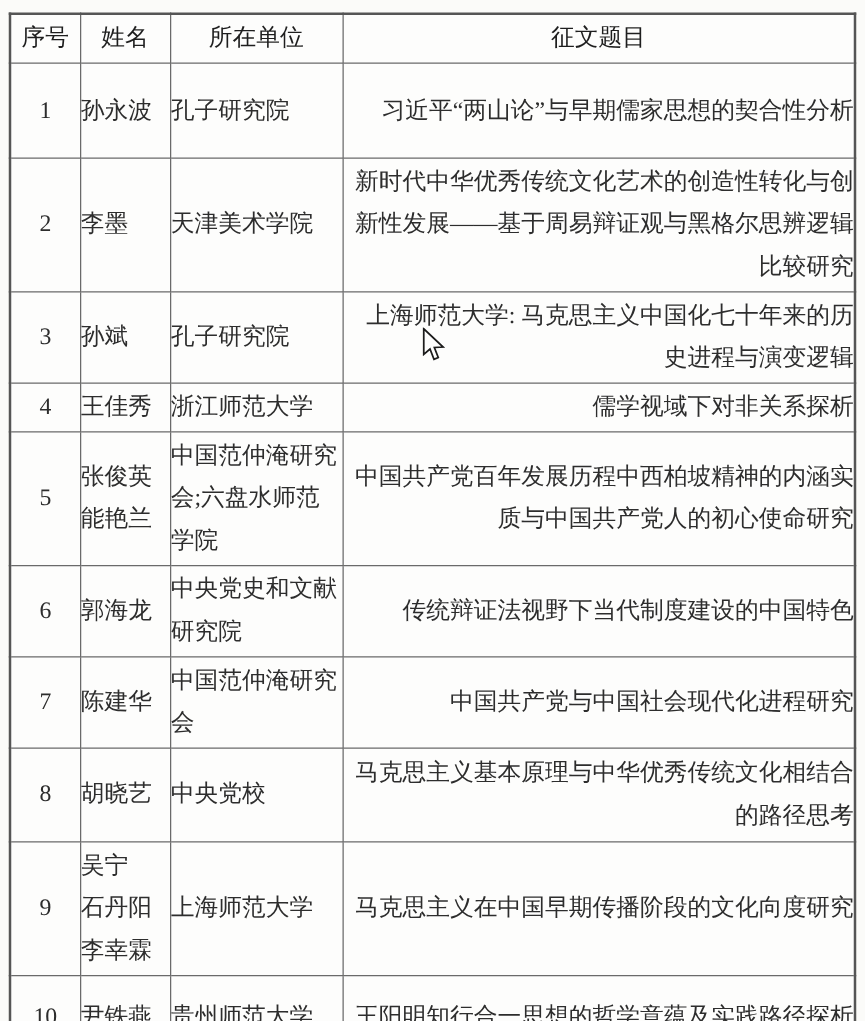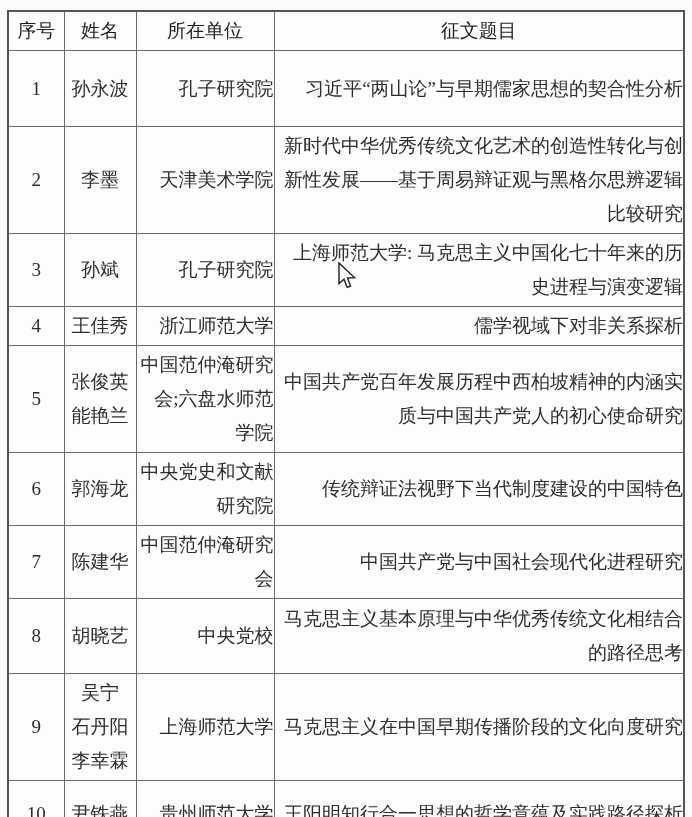--- a/index.html
+++ b/index.html
@@ -51,26 +51,26 @@
     height: 29px;
     line-height: 29px;
     padding: 0;
     font-size: 19px;
   }
   td.cell-no {
     text-align: center;
     font-family: "Liberation Serif", "DejaVu Serif", serif;
   }
   td.cell-name {
-    text-align: center;
+    text-align: left;
     white-space: pre-line;
     margin-top: 25px;
   }
   td.cell-unit {
-    text-align: right;
+    text-align: left;
     padding-left: 8px;
     padding-right: 8px;
     word-break: break-all;
   }
   td.cell-title {
     text-align: right;
     padding-left: 10px;
     padding-right: 10px;
     word-break: break-all;
   }

